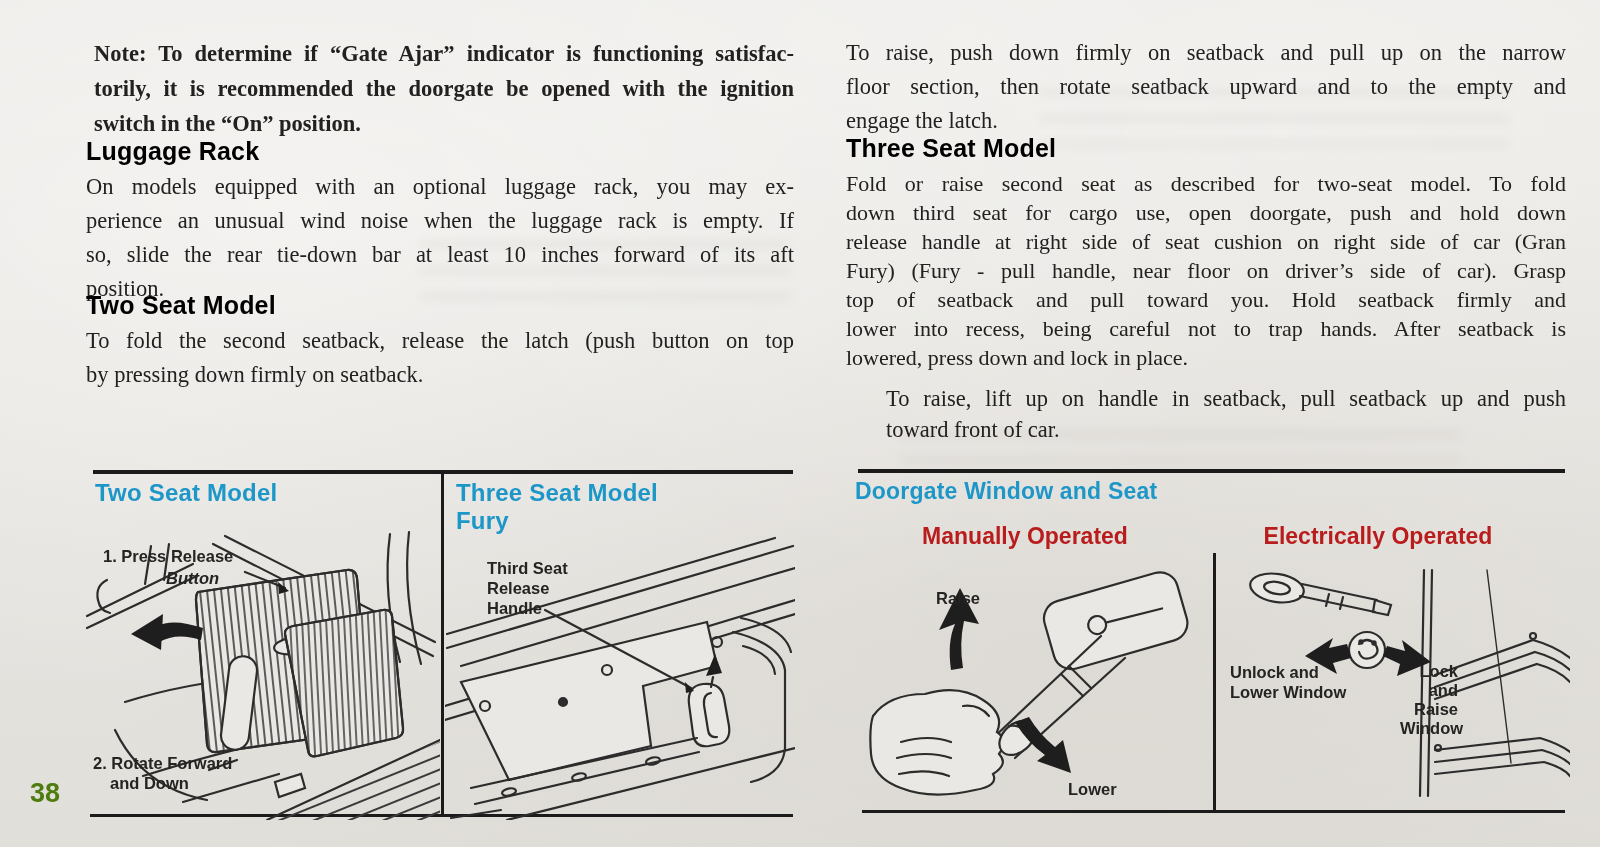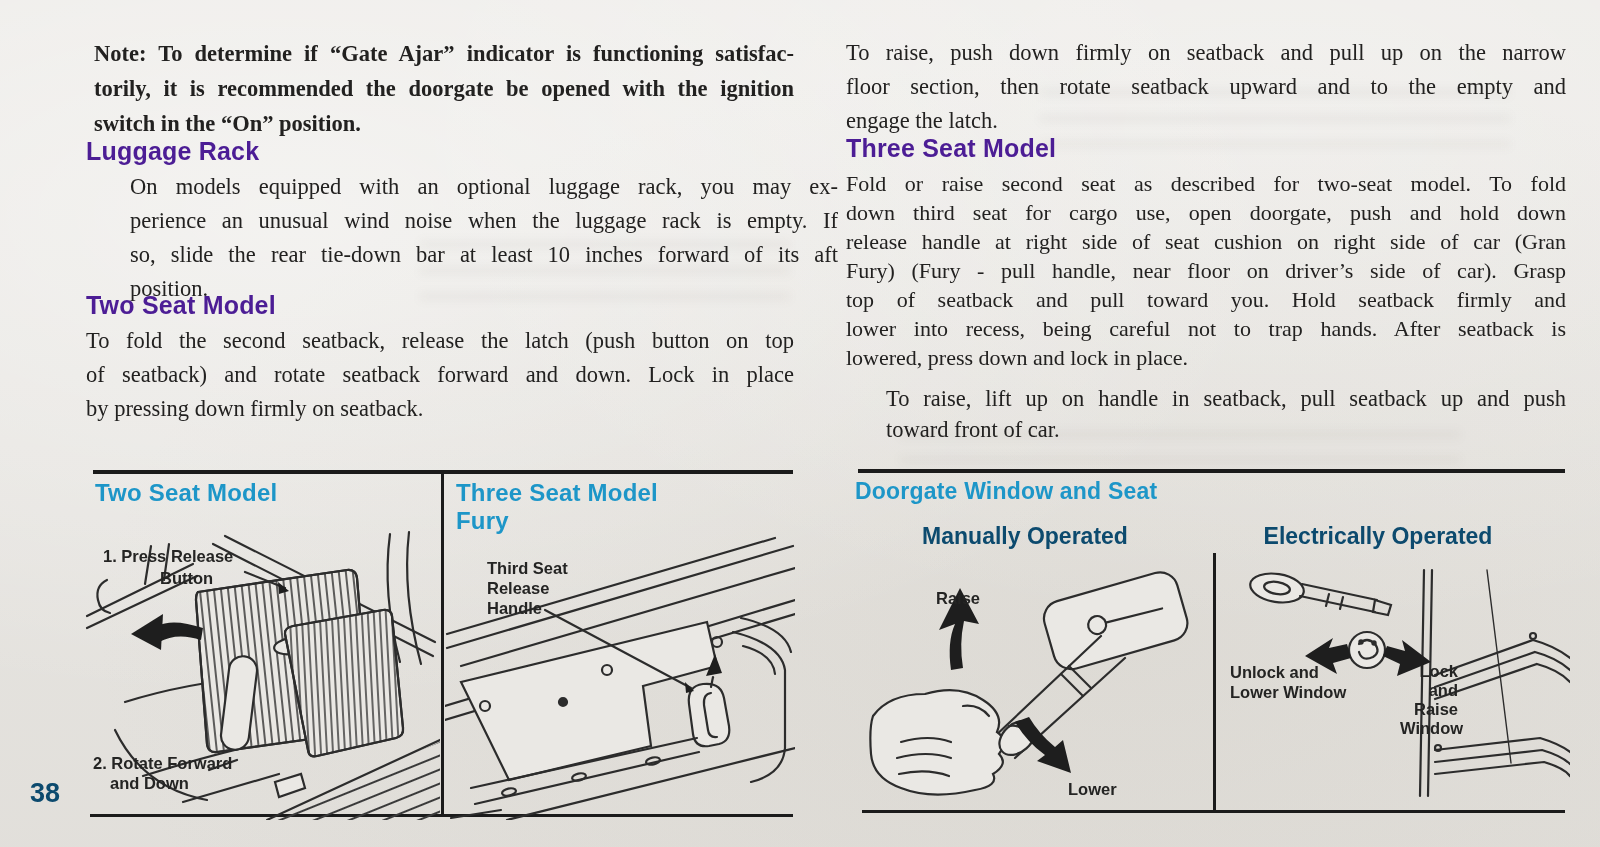--- a/index.html
+++ b/index.html
@@ -15,61 +15,60 @@
     background:repeating-linear-gradient(180deg, rgba(125,118,106,0.12) 0 9px, transparent 9px 26px);}
   .para{position:absolute;}
   .ln{font-size:22.5px;text-align:justify;text-align-last:justify;white-space:nowrap2;}
   .ln.last{text-align-last:left;}
   .bold .ln{font-weight:700;margin-left:8px;}
   .lh35 .ln{line-height:35px;}
   .lh34 .ln{line-height:34px;}
   .lh29 .ln{line-height:29px;font-size:22px;}
   .lh31 .ln{line-height:31px;margin-left:40px;}
   .h-sans{position:absolute;font-family:"Liberation Sans",sans-serif;font-weight:700;
-          font-size:25px;color:#4c1d95;letter-spacing:.2px;}
+          font-size:25px;color:#000000;letter-spacing:.2px;}
   .h-blue{position:absolute;font-family:"Liberation Sans",sans-serif;font-weight:700;
           font-size:24px;color:#1d96c8;letter-spacing:.2px;line-height:28px;}
   .subhead{position:absolute;font-family:"Liberation Sans",sans-serif;font-weight:700;
-           font-size:23px;color:#0c4a6e;text-align:center;}
+           font-size:23px;color:#b91c1c;text-align:center;}
   .flabel{position:absolute;font-family:"Liberation Sans",sans-serif;font-weight:700;
           font-size:16.5px;color:#242423;line-height:20px;}
   .rule{position:absolute;background:#1b1b1b;}
   .pagenum{position:absolute;font-family:"Liberation Sans",sans-serif;font-weight:700;
-           font-size:27px;color:#0c4a6e;}
+           font-size:27px;color:#4d7c0f;}
   svg{position:absolute;}
 </style>
 </head>
 <body>
 
 <div class="sheet">
 
   <div class="smudge" style="left:1040px;top:88px;width:470px;height:60px;"></div>
   <div class="smudge" style="left:420px;top:240px;width:370px;height:70px;"></div>
   <div class="smudge" style="left:900px;top:430px;width:560px;height:34px;"></div>
 
   <div class="para bold lh35" style="left:86px;top:36px;width:708px;">
     <div class="ln">Note: To determine if “Gate Ajar” indicator is functioning satisfac-</div>
     <div class="ln">torily, it is recommended the doorgate be opened with the ignition</div>
     <div class="ln last">switch in the “On” position.</div>
   </div>
 
   <div class="h-sans" style="left:86px;top:137px;">Luggage Rack</div>
 
-  <div class="para lh34" style="left:86px;top:170px;width:708px;margin-left:44px;">
+  <div class="para lh34" style="left:86px;top:170px;width:708px;">
     <div class="ln">On models equipped with an optional luggage rack, you may ex-</div>
     <div class="ln">perience an unusual wind noise when the luggage rack is empty. If</div>
     <div class="ln">so, slide the rear tie-down bar at least 10 inches forward of its aft</div>
     <div class="ln last">position.</div>
   </div>
 
   <div class="h-sans" style="left:86px;top:291px;">Two Seat Model</div>
 
   <div class="para lh34" style="left:86px;top:324px;width:708px;">
     <div class="ln">To fold the second seatback, release the latch (push button on top</div>
-    <div class="ln">of seatback) and rotate seatback forward and down. Lock in place</div>
     <div class="ln last">by pressing down firmly on seatback.</div>
   </div>
 
   <div class="para lh34" style="left:846px;top:36px;width:720px;">
     <div class="ln">To raise, push down firmly on seatback and pull up on the narrow</div>
     <div class="ln">floor section, then rotate seatback upward and to the empty and</div>
     <div class="ln last">engage the latch.</div>
   </div>
 
   <div class="h-sans" style="left:846px;top:134px;">Three Seat Model</div>
@@ -143,21 +142,21 @@
       <path d="M160,42 L200,58"></path>
       <path d="M124,240 L152,230"></path>
     </g>
     <g fill="#1e1e1e">
       <path d="M118,98 Q88,88 72,96 L74,112 Q92,102 116,110 Z"></path>
       <polygon points="46,104 78,84 76,120"></polygon>
       <polygon points="204,61 193,52 194,64"></polygon>
     </g>
   </svg>
   <div class="flabel" style="left:103px;top:546px;">1. Press Release</div>
-  <div class="flabel" style="left:160px;top:568px;">Button</div>
+  <div class="flabel" style="left:166px;top:568px;font-style:italic;">Button</div>
   <div class="flabel" style="left:93px;top:753px;">2. Rotate Forward</div>
   <div class="flabel" style="left:110px;top:773px;">and Down</div>
 
   <svg style="left:445px;top:530px;" width="350" height="290" viewBox="0 0 350 290">
     <g stroke="#2c2c2c" stroke-width="2.2" fill="none" stroke-linecap="round">
       <path d="M2,118 L348,16"></path>
         <path d="M2,104 L330,8"></path>
         <path d="M16,136 L350,38"></path>
       <path d="M0,176 L350,70"></path>
         <path d="M0,190 L350,84"></path>

